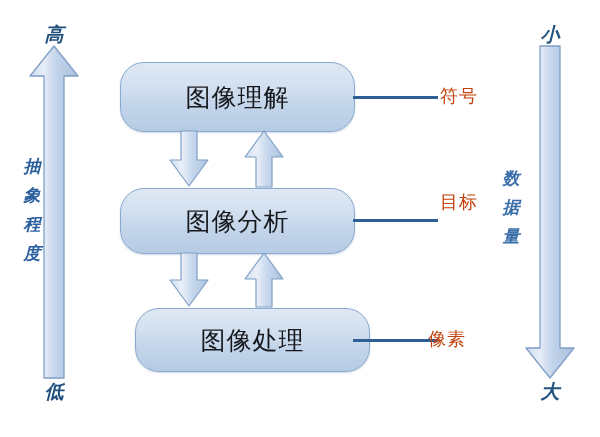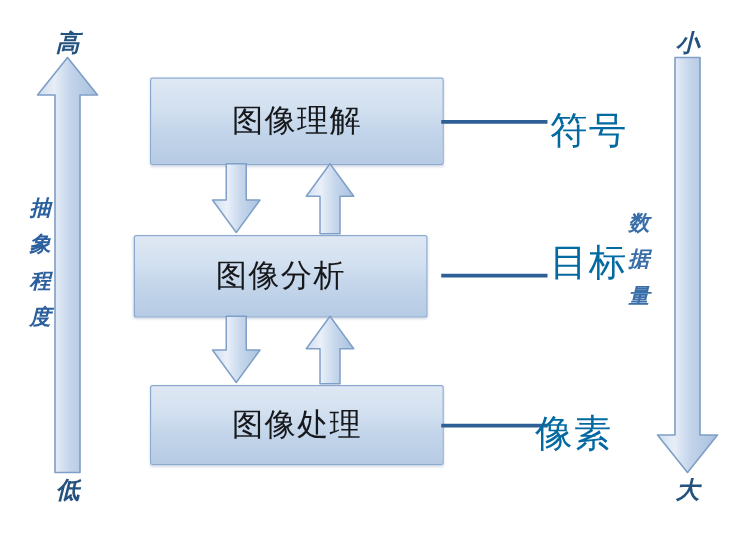--- a/index.html
+++ b/index.html
@@ -48,21 +48,21 @@
     width: 20px;
     text-align: center;
     word-break: break-all;
   }
   .vlabel.dark { color: #2b5f9e; }
 
   
   .box {
     position: absolute;
     border: 1px solid #8aa9ce;
-    border-radius: 2px;
+    border-radius: 24px;
     background: linear-gradient(to bottom,
                 #dfe8f4 0%,
                 #d2e0f0 35%,
                 #c3d5ea 62%,
                 #b6cbe4 100%);
     box-shadow: 0 1px 2px rgba(90,120,160,0.28);
     display: flex;
     align-items: center;
     justify-content: center;
   }
@@ -77,22 +77,22 @@
 
   
   .leader {
     position: absolute;
     height: 3px;
     background: #2e5f95;
   }
   .rcap {
     position: absolute;
     font-family: "Liberation Serif", "DejaVu Serif", serif;
-    font-size: 30px;
-    color: #0369a1;
+    font-size: 18px;
+    color: #c2410c;
     white-space: nowrap;
     letter-spacing: 1px;
   }
 
   
   .blockarrow { position: absolute; }
   .blockarrow svg { display: block; }
 </style>
 </head>
 <body>
@@ -137,25 +137,25 @@
   <div class="cap" style="left:534px; top:22px; width:32px;">小</div>
 
   <div class="cap" style="left:534px; top:379px; width:32px;">大</div>
 
   <div class="vlabel" style="left:501px; top:164px;">数据量</div>
 
   <div class="box" style="left:120px; top:62px; width:233px; height:68px;">
     <span class="box-label">图像理解</span>
   </div>
 
-  <div class="box" style="left:107px; top:188px; width:233px; height:64px;">
+  <div class="box" style="left:120px; top:188px; width:233px; height:64px;">
     <span class="box-label">图像分析</span>
   </div>
 
-  <div class="box" style="left:120px; top:308px; width:233px; height:62px;">
+  <div class="box" style="left:135px; top:308px; width:233px; height:62px;">
     <span class="box-label">图像处理</span>
   </div>
 
   <div class="blockarrow" style="left:168px; top:130px; width:42px; height:58px;">
     <svg width="42" height="58" viewBox="0 0 42 58">
       <defs>
         <linearGradient id="arrDownA" x1="0" y1="0" x2="1" y2="0">
           <stop offset="0%" stop-color="#cfdcee"></stop>
           <stop offset="30%" stop-color="#eaf0f9"></stop>
           <stop offset="60%" stop-color="#c6d7ec"></stop>

